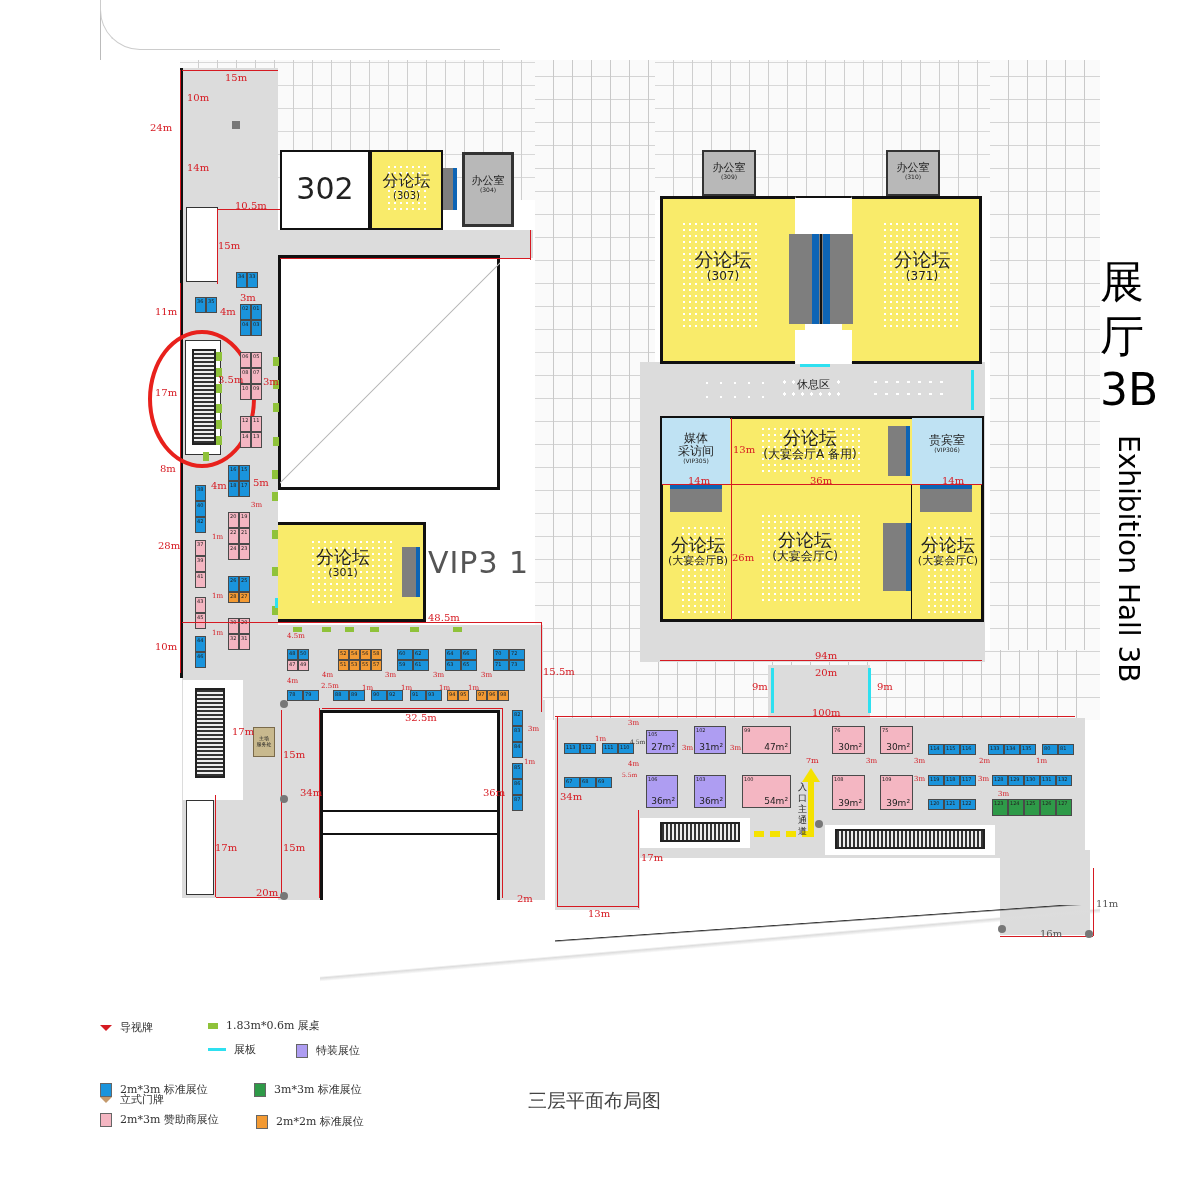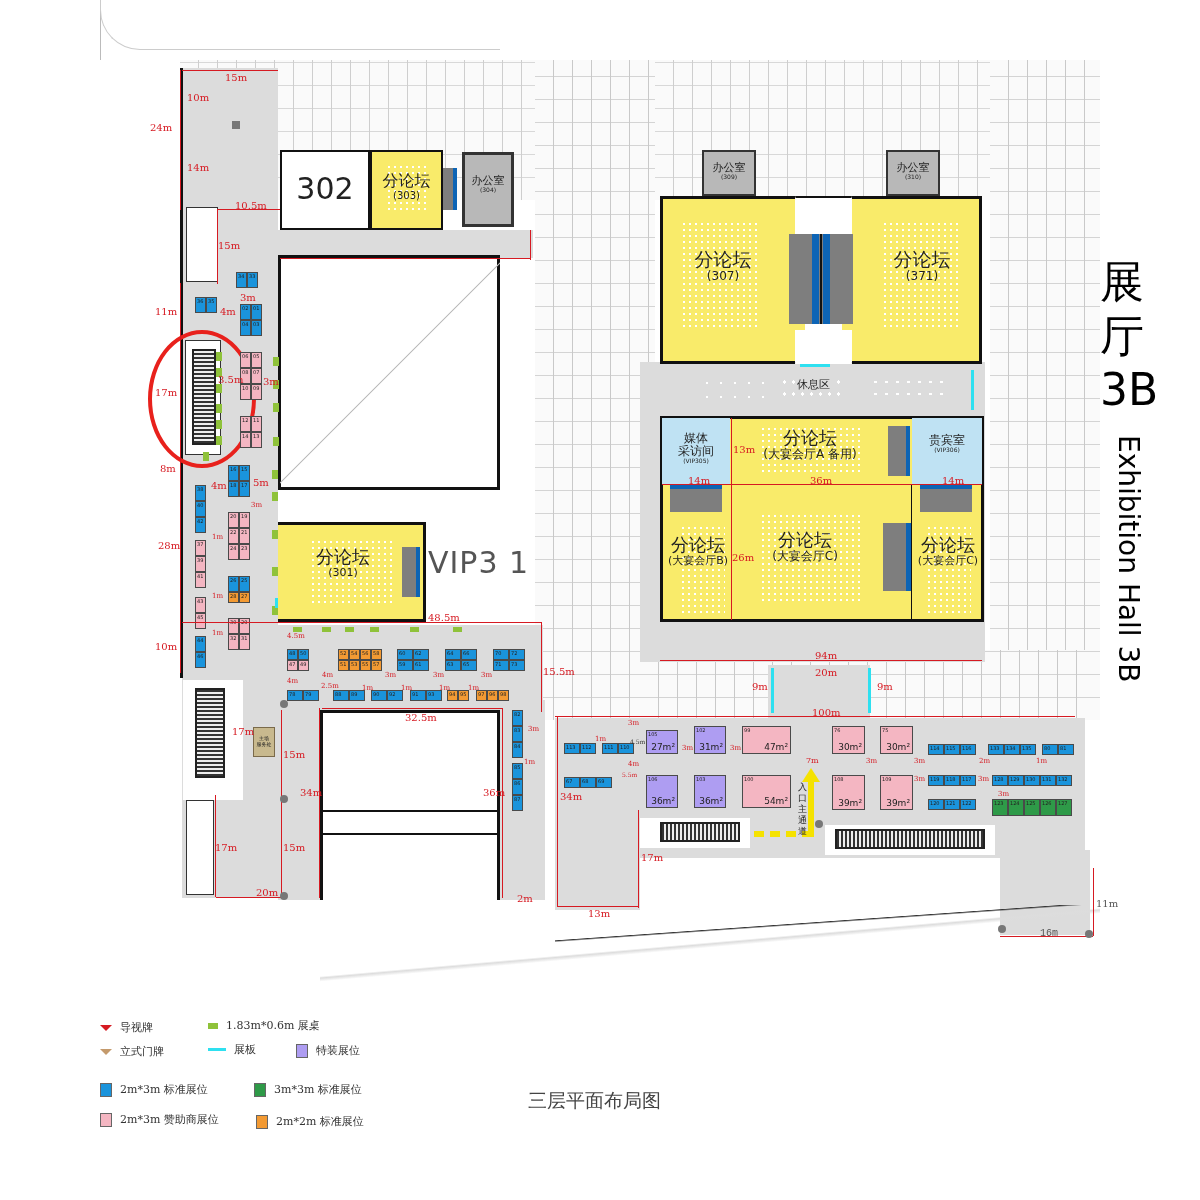--- a/index.html
+++ b/index.html
@@ -482,21 +482,21 @@
 <div class="dim" style="left:942px;top:475px;">14m</div>
 <div class="dim" style="left:732px;top:552px;">26m</div>
 <div class="dim" style="left:815px;top:650px;">94m</div>
 <div class="dim" style="left:815px;top:667px;">20m</div>
 <div class="dim" style="left:752px;top:681px;">9m</div>
 <div class="dim" style="left:877px;top:681px;">9m</div>
 <div class="dim" style="left:812px;top:707px;">100m</div>
 <div class="dim" style="left:560px;top:791px;">34m</div>
 <div class="dim" style="left:641px;top:852px;">17m</div>
 <div class="dim" style="left:588px;top:908px;">13m</div>
-<div class="dim" style="left:1040px;top:928px;color:#555;font-family:Liberation Mono, monospace;">16m</div>
+<div class="dim" style="left:1040px;top:928px;color:#555;">16m</div>
 <div class="dim" style="left:1096px;top:898px;color:#555;">11m</div>
 <div class="dim" style="left:806px;top:756px;font-size:8px;">7m</div>
 <div class="dim" style="left:628px;top:719px;font-size:7px;">3m</div>
 <div class="dim" style="left:628px;top:760px;font-size:7px;">4m</div>
 <div class="dim" style="left:682px;top:744px;font-size:7px;">3m</div>
 <div class="dim" style="left:730px;top:744px;font-size:7px;">3m</div>
 <div class="dim" style="left:595px;top:735px;font-size:7px;">1m</div>
 <div class="dim" style="left:630px;top:738px;font-size:6px;color:#333;">4.5m</div>
 <div class="dim" style="left:622px;top:771px;font-size:6px;">5.5m</div>
 <div class="dim" style="left:866px;top:757px;font-size:7px;">3m</div>
@@ -523,21 +523,21 @@
 <div class="abs" style="left:1112px;top:435px;font-family:'DejaVu Sans',sans-serif;font-size:28px;writing-mode:vertical-rl;white-space:nowrap;">Exhibition Hall 3B</div>
 
 <div class="legend-item" style="left:100px;top:1020px;align-items:center;">
   <span class="tri-red"></span>
   <span>导视牌</span>
 </div>
 <div class="legend-item" style="left:208px;top:1018px;">
   <span class="sw" style="background:#8fc23a;border:none;width:10px;height:6px;"></span>
   <span>1.83m*0.6m 展桌</span>
 </div>
-<div class="legend-item" style="left:100px;top:1044px;">
+<div class="legend-item" style="left:100px;top:1092px;">
   <span class="tri-tan"></span>
   <span>立式门牌</span>
 </div>
 <div class="legend-item" style="left:208px;top:1042px;">
   <span style="display:inline-block;width:18px;height:3px;background:#2ee0f0;"></span>
   <span>展板</span>
 </div>
 <div class="legend-item" style="left:296px;top:1043px;">
   <span class="sw" style="background:#ae9df2;"></span>
   <span>特装展位</span>

